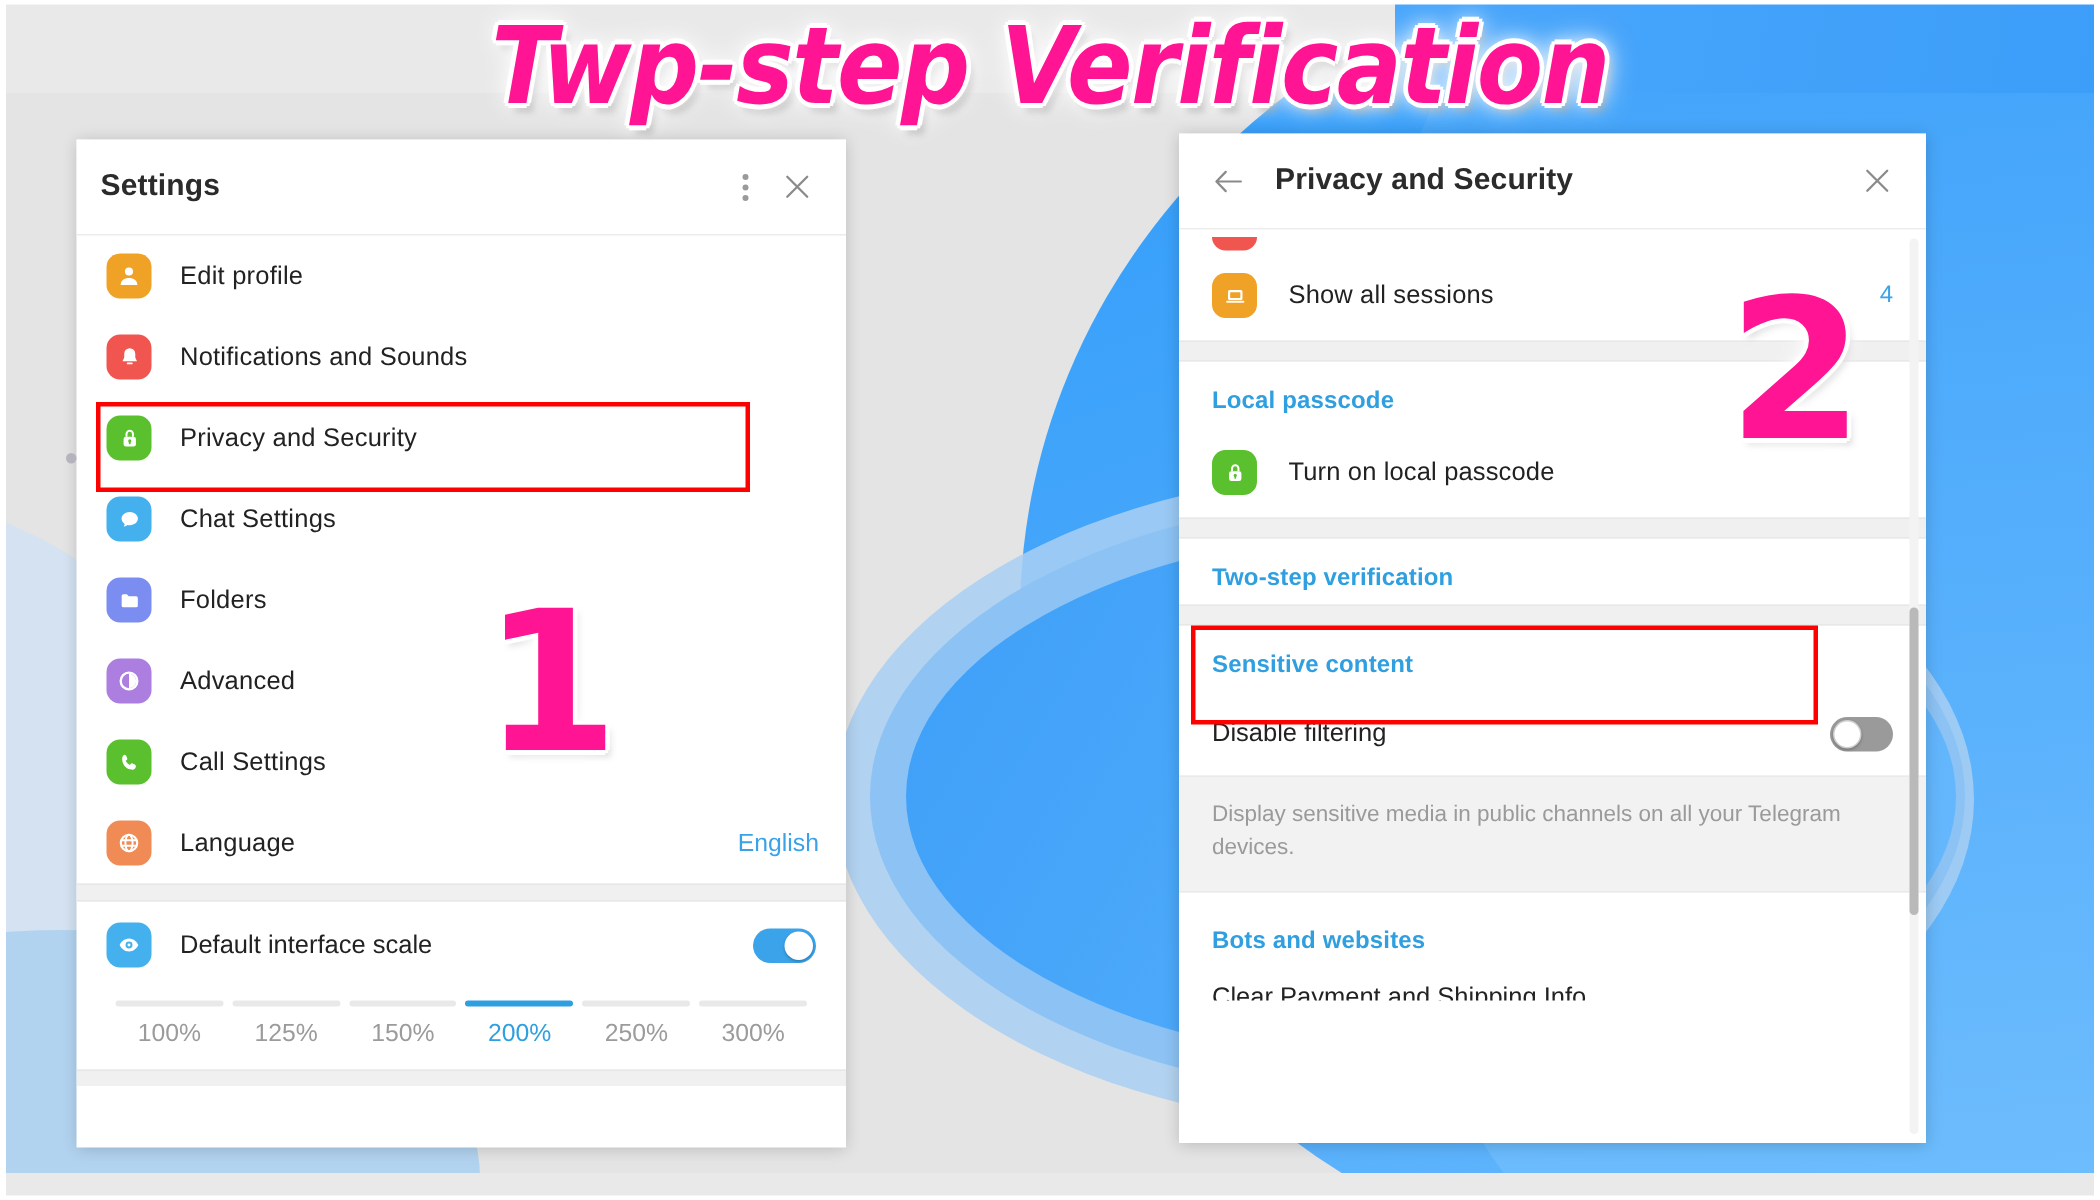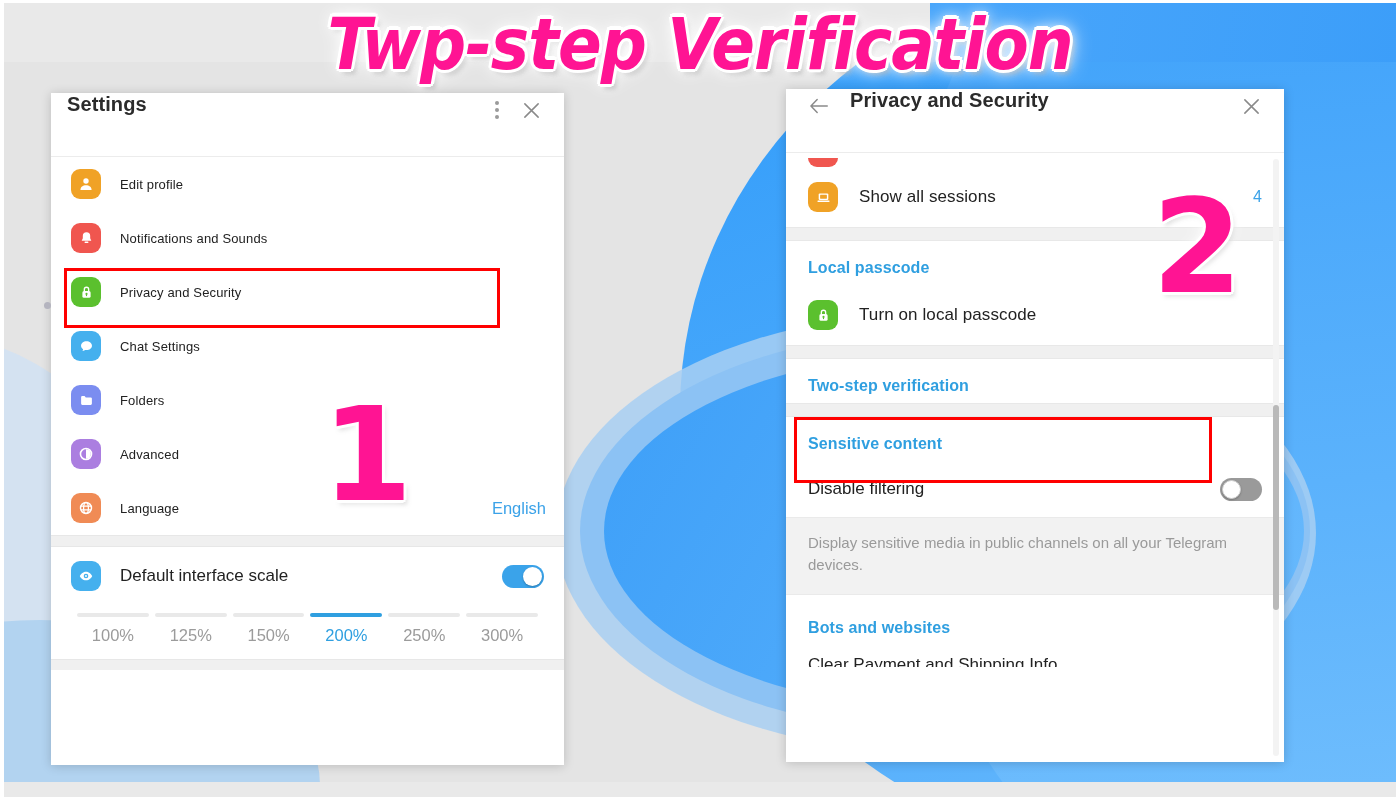--- a/index.html
+++ b/index.html
@@ -151,20 +151,21 @@
   .panel {
     position: absolute;
     background: #ffffff;
     box-shadow: 0 1px 10px rgba(0,0,0,.18);
     overflow: hidden;
     z-index: 20;
   }
   .panel-header {
     height: 64px;
     display: flex;
+    align-items: center;
     background: #ffffff;
     border-bottom: 1px solid #ececec;
     padding: 0 16px;
     box-sizing: border-box;
   }
   .panel-title {
     font-size: 20px;
     font-weight: 700;
     color: #2b2b2b;
     letter-spacing: .1px;
@@ -197,21 +198,21 @@
   .s-row {
     display: flex;
     align-items: center;
     height: 54px;
     padding: 0 18px 0 20px;
     box-sizing: border-box;
     cursor: pointer;
     position: relative;
   }
   .s-row .s-label {
-    font-size: 13px;
+    font-size: 17px;
     color: #222;
     margin-left: 19px;
     letter-spacing: .15px;
   }
   .s-row .s-value {
     margin-left: auto;
     font-size: 16.5px;
     color: #3ba2e8;
   }
 
@@ -530,20 +531,29 @@
           <span class="tile" style="background:#ab7ee0">
             <svg width="18" height="18" viewBox="0 0 24 24">
                 <circle cx="12" cy="12" r="7.4" fill="none" stroke="#fff" stroke-width="2.1"></circle>
                 <path d="M12 5.6a6.4 6.4 0 0 1 0 12.8z" fill="#fff"></path>
               </svg>
           </span>
           <span class="s-label">Advanced</span>
           <span class="s-value"></span>
         </div>
 
+        <div class="s-row">
+          <span class="tile" style="background:#5bc02e">
+            <svg width="17" height="17" viewBox="0 0 24 24" fill="#fff">
+                <path d="M7.1 4.5c.7 0 1.2.4 1.5 1l1 2.2c.3.7.1 1.4-.5 1.8l-.9.6c.8 1.8 2.2 3.2 4 4l.6-.9c.4-.6 1.1-.8 1.8-.5l2.2 1c.6.3 1 .8 1 1.5 0 1.9-1.6 3.4-3.5 3.3C8.8 18 6 15.2 5 10.2c-.5-2.6.4-5.7 2.1-5.7z"></path>
+              </svg>
+          </span>
+          <span class="s-label">Call Settings</span>
+          <span class="s-value"></span>
+        </div>
 
         <div class="s-row">
           <span class="tile" style="background:#f08b55">
             <svg width="18" height="18" viewBox="0 0 24 24">
                 <circle cx="12" cy="12" r="7.3" fill="none" stroke="#fff" stroke-width="1.9"></circle>
                 <ellipse cx="12" cy="12" rx="3.2" ry="7.3" fill="none" stroke="#fff" stroke-width="1.7"></ellipse>
                 <path d="M5 9.6h14M5 14.4h14" stroke="#fff" stroke-width="1.7"></path>
               </svg>
           </span>
           <span class="s-label">Language</span>

